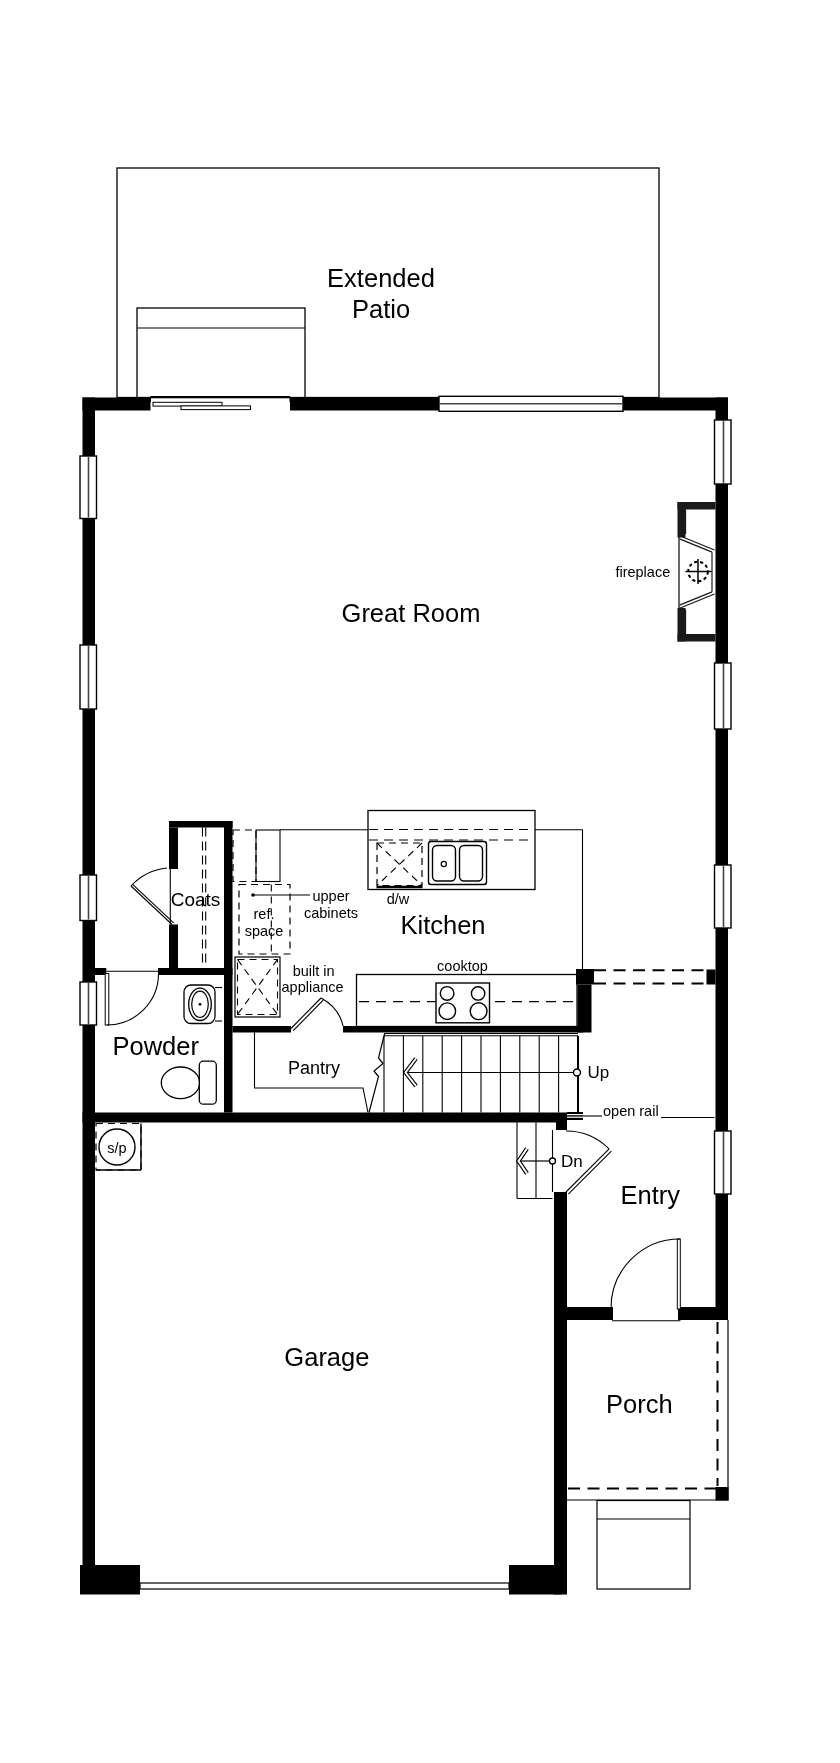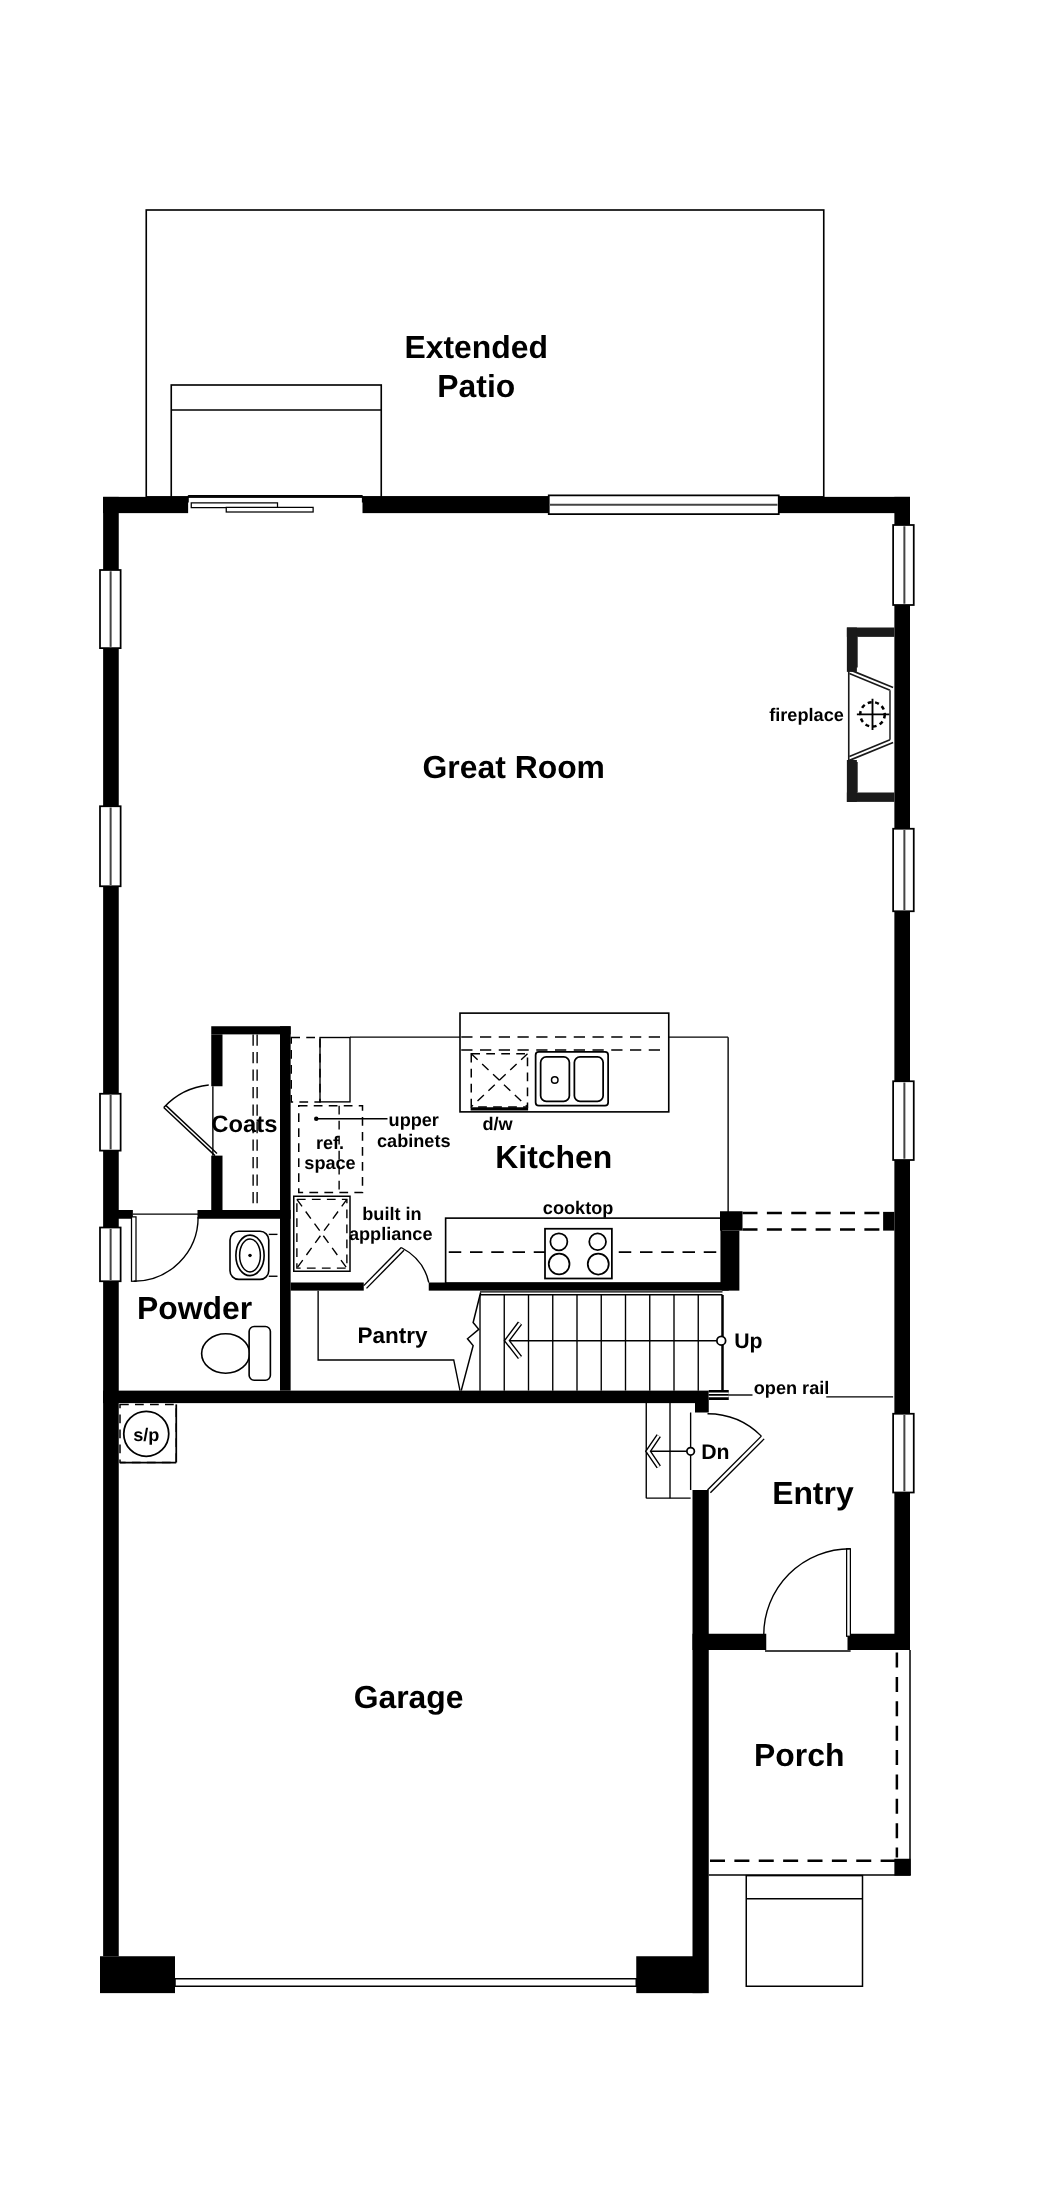--- a/index.html
+++ b/index.html
@@ -1,16 +1,16 @@
 <!DOCTYPE html>
 <html><head>
 <meta charset="utf-8">
 <style>
   html,body{margin:0;padding:0;background:#fff;}
-  #plan{width:840px;height:1763px;position:relative;background:#fff;font-weight:bold;}
+  #plan{width:840px;height:1763px;position:relative;background:#fff;}
   svg text{font-family:"Liberation Sans",sans-serif;fill:#000;}
 </style>
 </head>
 <body>
 <div id="plan">
 <svg width="840" height="1763" viewBox="0 0 840 1763">
 <rect x="0" y="0" width="840" height="1763" fill="#fff"></rect>
 
 <rect x="117" y="168" width="542" height="229.5" fill="none" stroke="#000" stroke-width="1.3"></rect>
 

